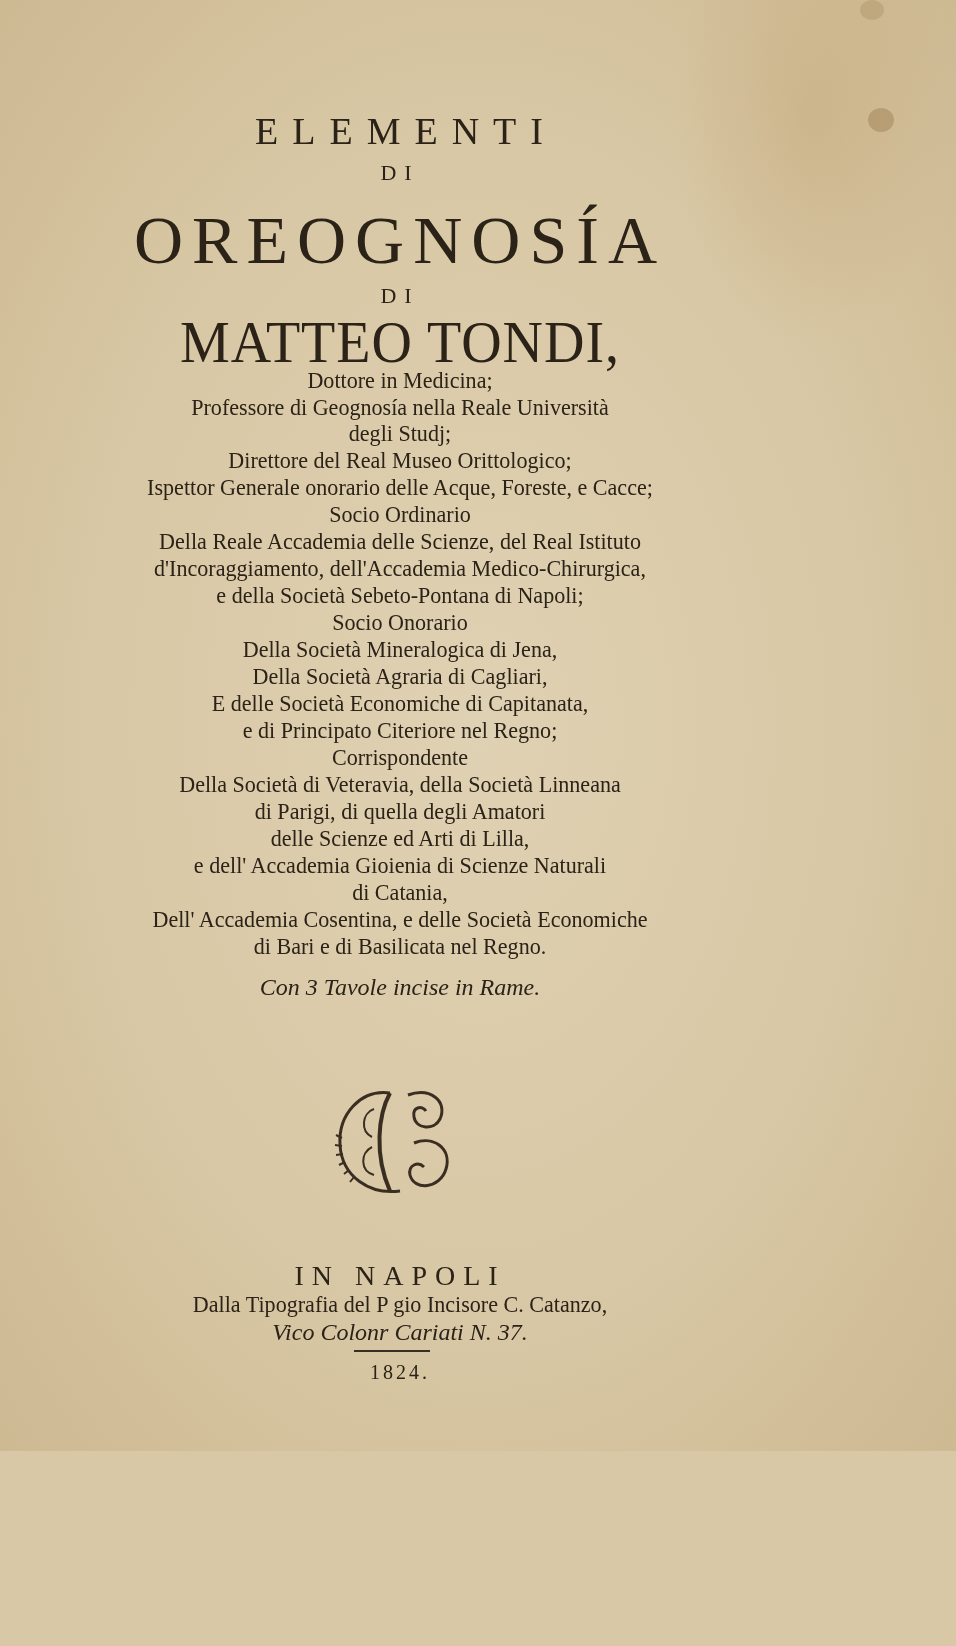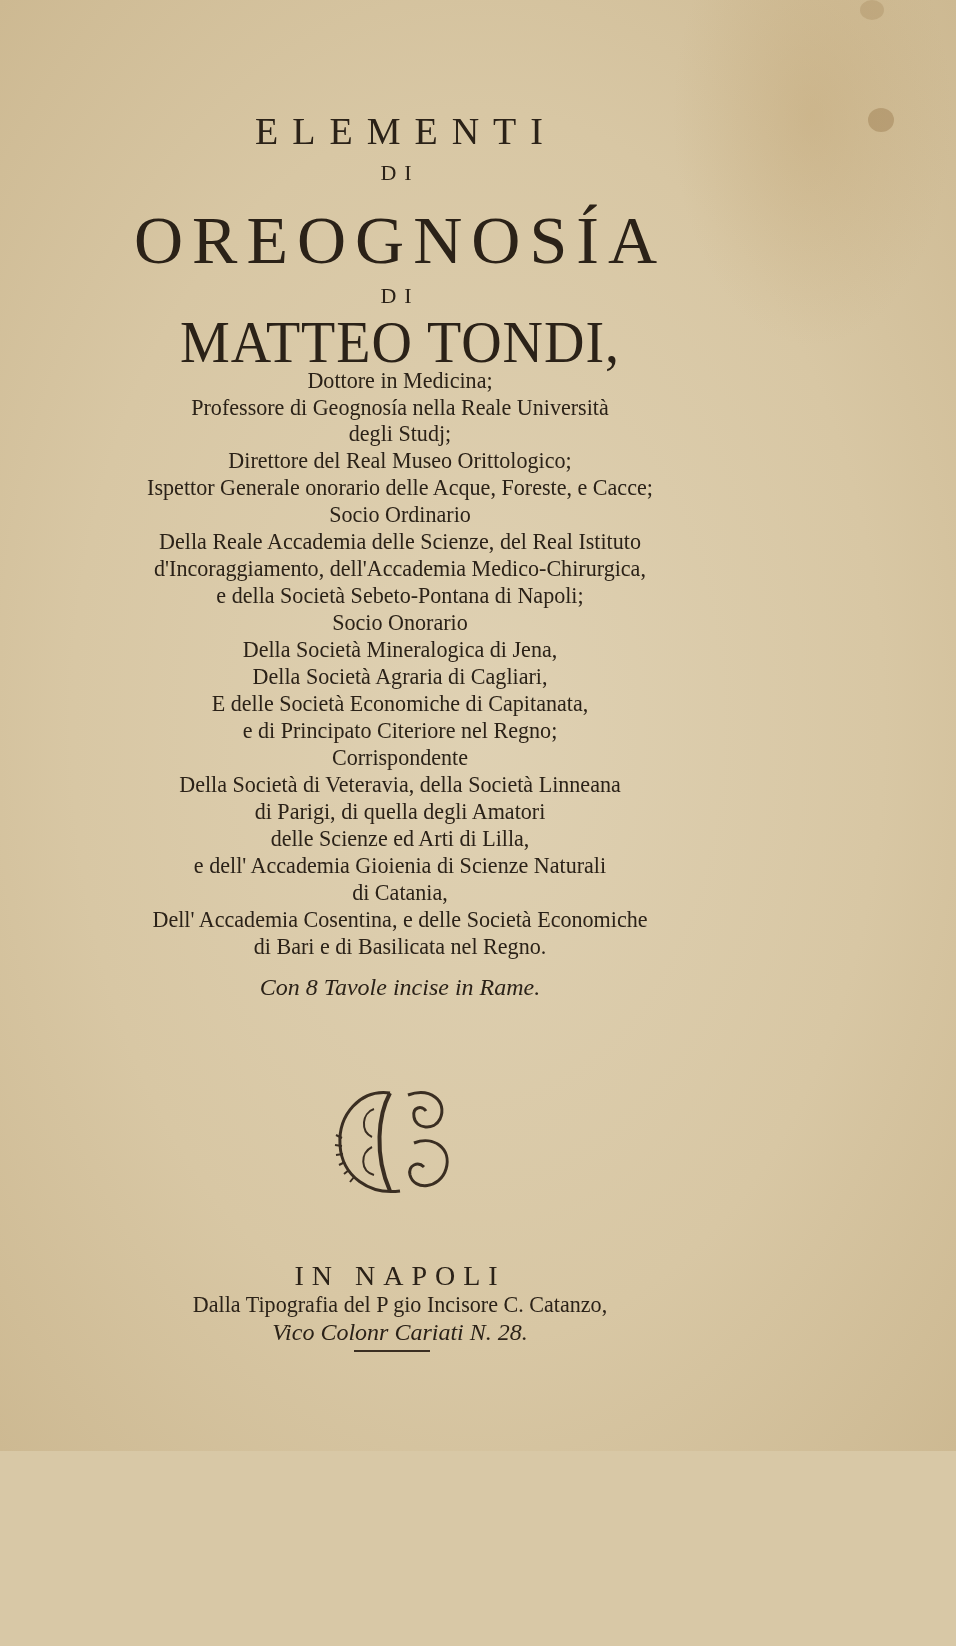--- a/index.html
+++ b/index.html
@@ -64,30 +64,31 @@
   <div class="line body-line" style="top:718px">e di Principato Citeriore nel Regno;</div>
   <div class="line body-line" style="top:745px">Corrispondente</div>
   <div class="line body-line" style="top:772px">Della Società di Veteravia, della Società Linneana</div>
   <div class="line body-line" style="top:799px">di Parigi, di quella degli Amatori</div>
   <div class="line body-line" style="top:826px">delle Scienze ed Arti di Lilla,</div>
   <div class="line body-line" style="top:853px">e dell' Accademia Gioienia di Scienze Naturali</div>
   <div class="line body-line" style="top:880px">di Catania,</div>
   <div class="line body-line" style="top:907px">Dell' Accademia Cosentina, e delle Società Economiche</div>
   <div class="line body-line" style="top:934px">di Bari e di Basilicata nel Regno.</div>
 
-  <div class="line italic" style="top:975px">Con 8 Tavole incise in Rame.</div>
+  <div class="line italic" style="top:975px">Con 3 Tavole incise in Rame.</div>
 
   <svg class="monogram" viewBox="0 0 130 115" fill="none" stroke="#3a2e22" stroke-width="3">
     <path d="M60 8 C30 4, 8 30, 10 60 C12 92, 40 110, 70 106"></path>
     <path d="M60 8 C48 30, 44 70, 60 106" stroke-width="4"></path>
     <path d="M78 10 C100 2, 118 16, 110 34 C104 46, 86 44, 84 32 C82 22, 92 20, 96 26"></path>
     <path d="M84 58 C104 50, 122 64, 116 84 C110 104, 84 106, 80 90 C78 80, 88 76, 94 82"></path>
     <path d="M44 24 C32 28, 30 46, 42 52" stroke-width="2"></path>
     <path d="M42 62 C30 68, 30 86, 44 90" stroke-width="2"></path>
     <path d="M6 50 l6 3 M5 60 l7 1 M6 70 l7 -1 M9 80 l6 -3 M14 89 l5 -4 M20 97 l4 -5" stroke-width="2"></path>
   </svg>
 
   <div class="line imprint-city">IN NAPOLI</div>
   <div class="line body-line" style="top:1292px">Dalla Tipografia del P gio Incisore C. Catanzo,</div>
-  <div class="line italic" style="top:1320px">Vico Colonr  Cariati N. 28.</div>
+  <div class="line italic" style="top:1320px">Vico Colonr  Cariati N. 37.</div>
   <div class="rule" style="left:354px;top:1350px;width:76px;"></div>
+  <div class="line year">1824.</div>
 
 </div>
 
 </body></html>

